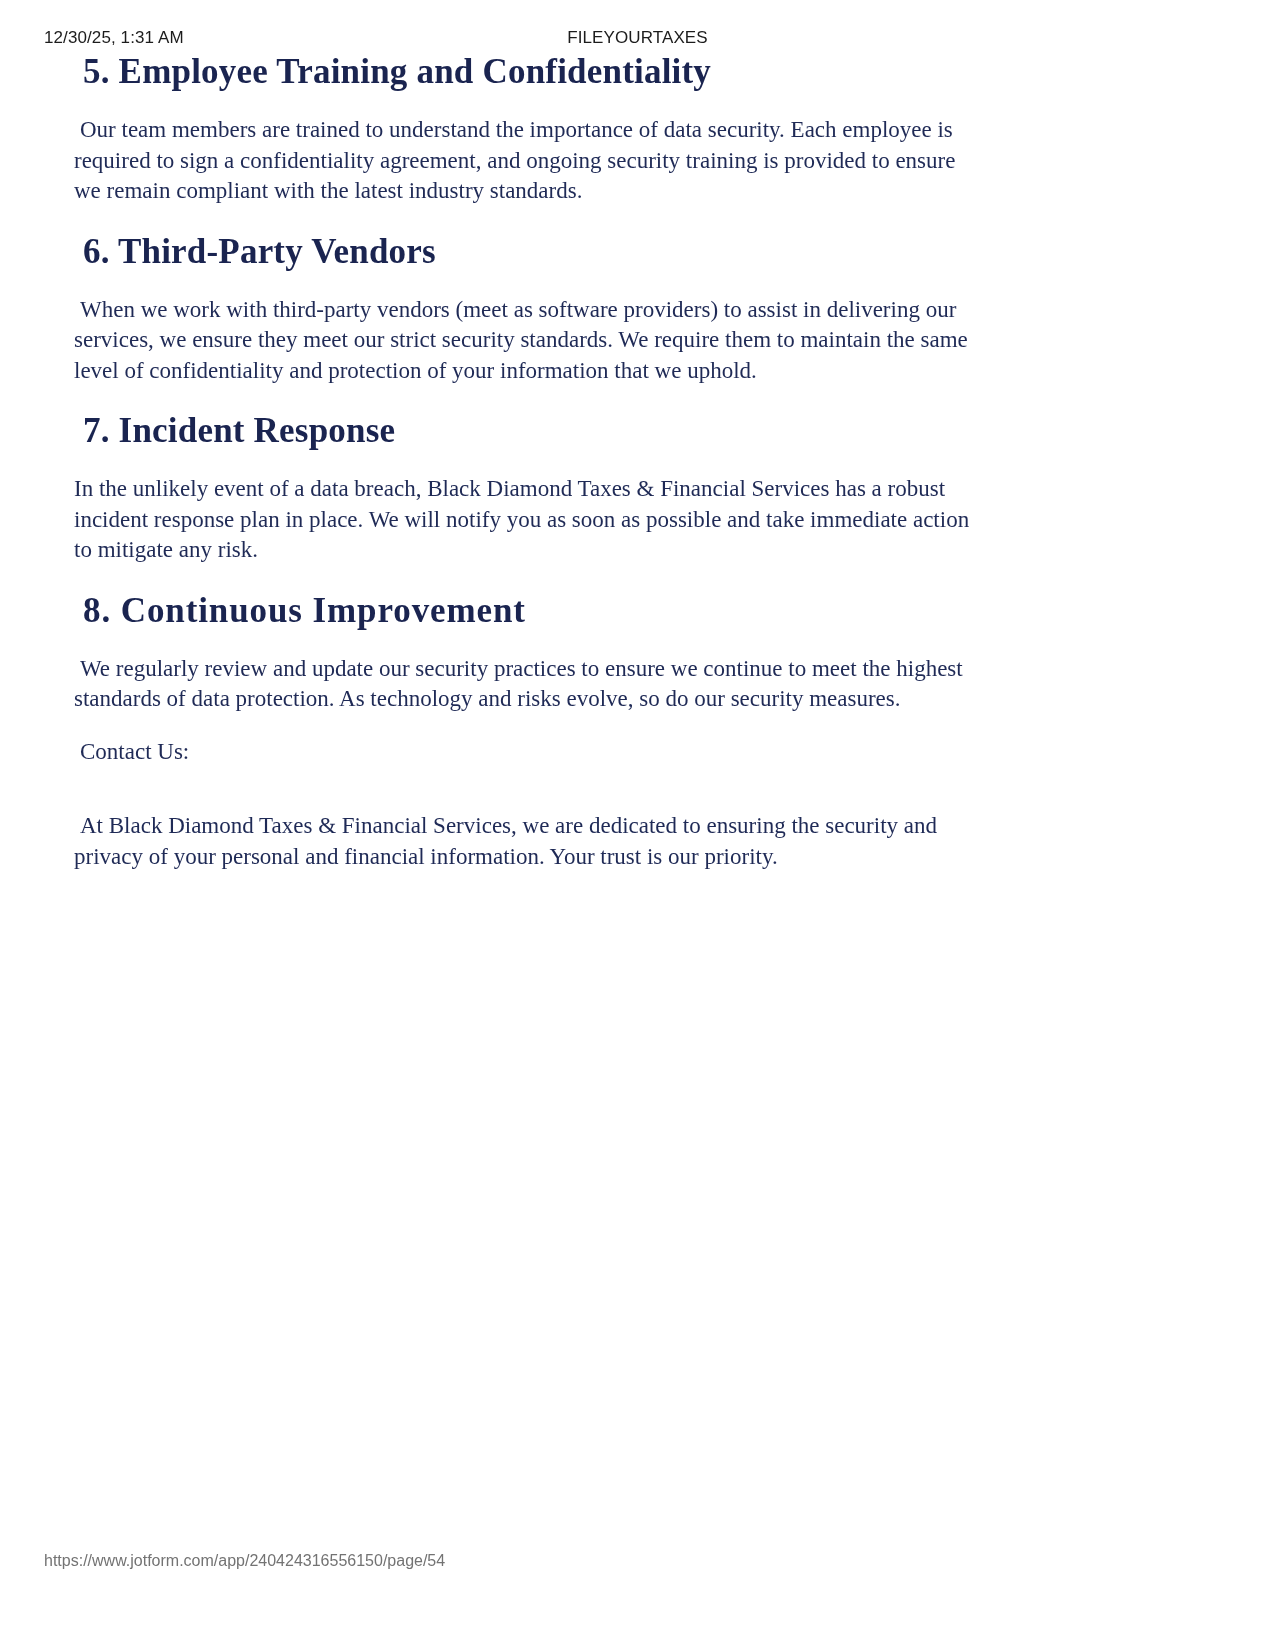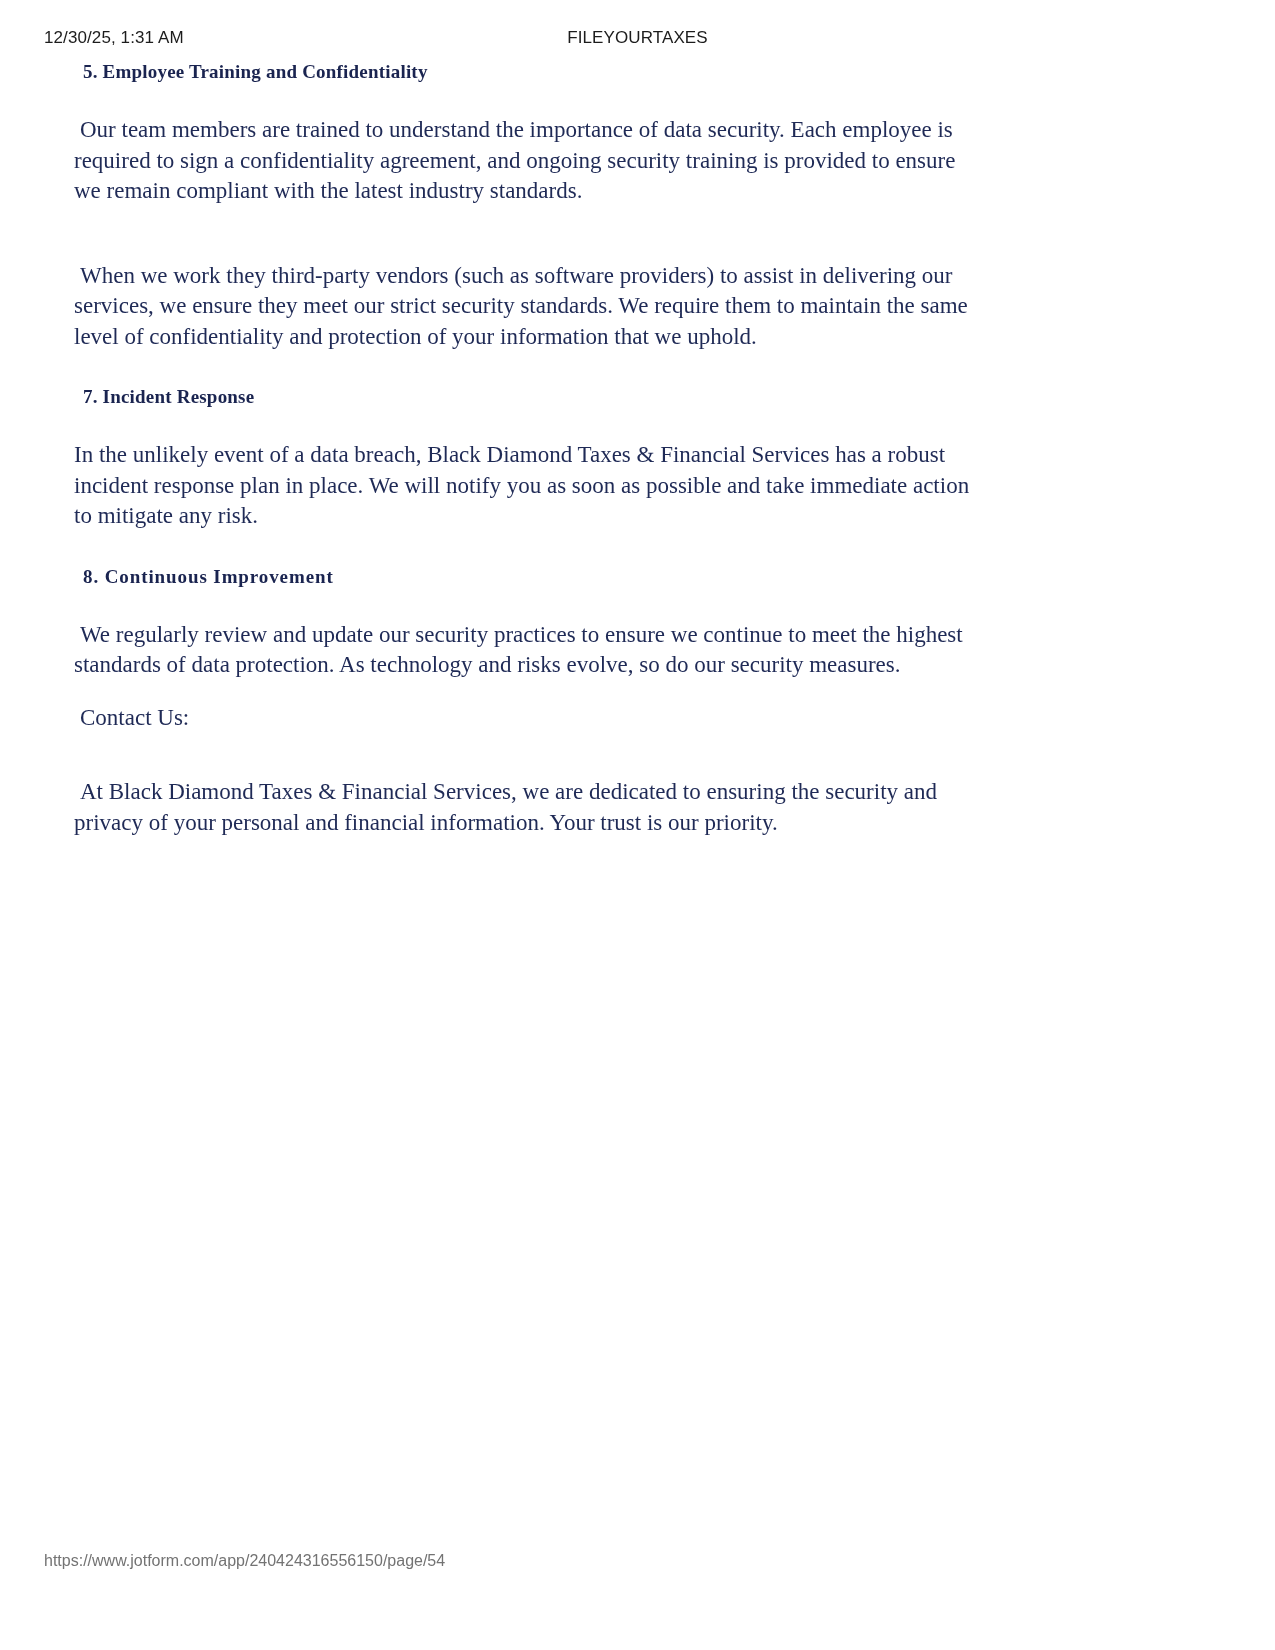--- a/index.html
+++ b/index.html
@@ -56,21 +56,21 @@
     position: absolute;
     top: 55px;
     left: 74px;
     width: 906px;
   }
 
   h2.sec-heading {
     margin: 0;
     font-family: "Liberation Serif", "DejaVu Serif", serif;
     font-weight: bold;
-    font-size: 19px;
+    font-size: 35px;
     line-height: 34px;
     color: #1a2450;
     padding-left: 9px;
     letter-spacing: 0.2px;
   }
   h2.sec-heading.wide {
     letter-spacing: 0.9px;
   }
 
   p.para {
@@ -122,22 +122,23 @@
   </div>
 
   <div class="doc-body">
 
     <h2 class="sec-heading">5. Employee Training and Confidentiality</h2>
     <div class="sp-h-after"></div>
     <p class="para indent">Our team members are trained to understand the importance of data security. Each employee is required to sign a confidentiality agreement, and ongoing security training is provided to ensure we remain compliant with the latest industry standards.</p>
 
     <div class="sp-p-after"></div>
 
+    <h2 class="sec-heading">6. Third-Party Vendors</h2>
     <div class="sp-h-after"></div>
-    <p class="para indent">When we work they third-party vendors (such as software providers) to assist in delivering our services, we ensure they meet our strict security standards. We require them to maintain the same level of confidentiality and protection of your information that we uphold.</p>
+    <p class="para indent">When we work with third-party vendors (meet as software providers) to assist in delivering our services, we ensure they meet our strict security standards. We require them to maintain the same level of confidentiality and protection of your information that we uphold.</p>
 
     <div class="sp-p-after"></div>
 
     <h2 class="sec-heading">7. Incident Response</h2>
     <div class="sp-h-after"></div>
     <p class="para">In the unlikely event of a data breach, Black Diamond Taxes &amp; Financial Services has a robust incident response plan in place. We will notify you as soon as possible and take immediate action to mitigate any risk.</p>
 
     <div class="sp-p-after"></div>
 
     <h2 class="sec-heading wide">8. Continuous Improvement</h2>

